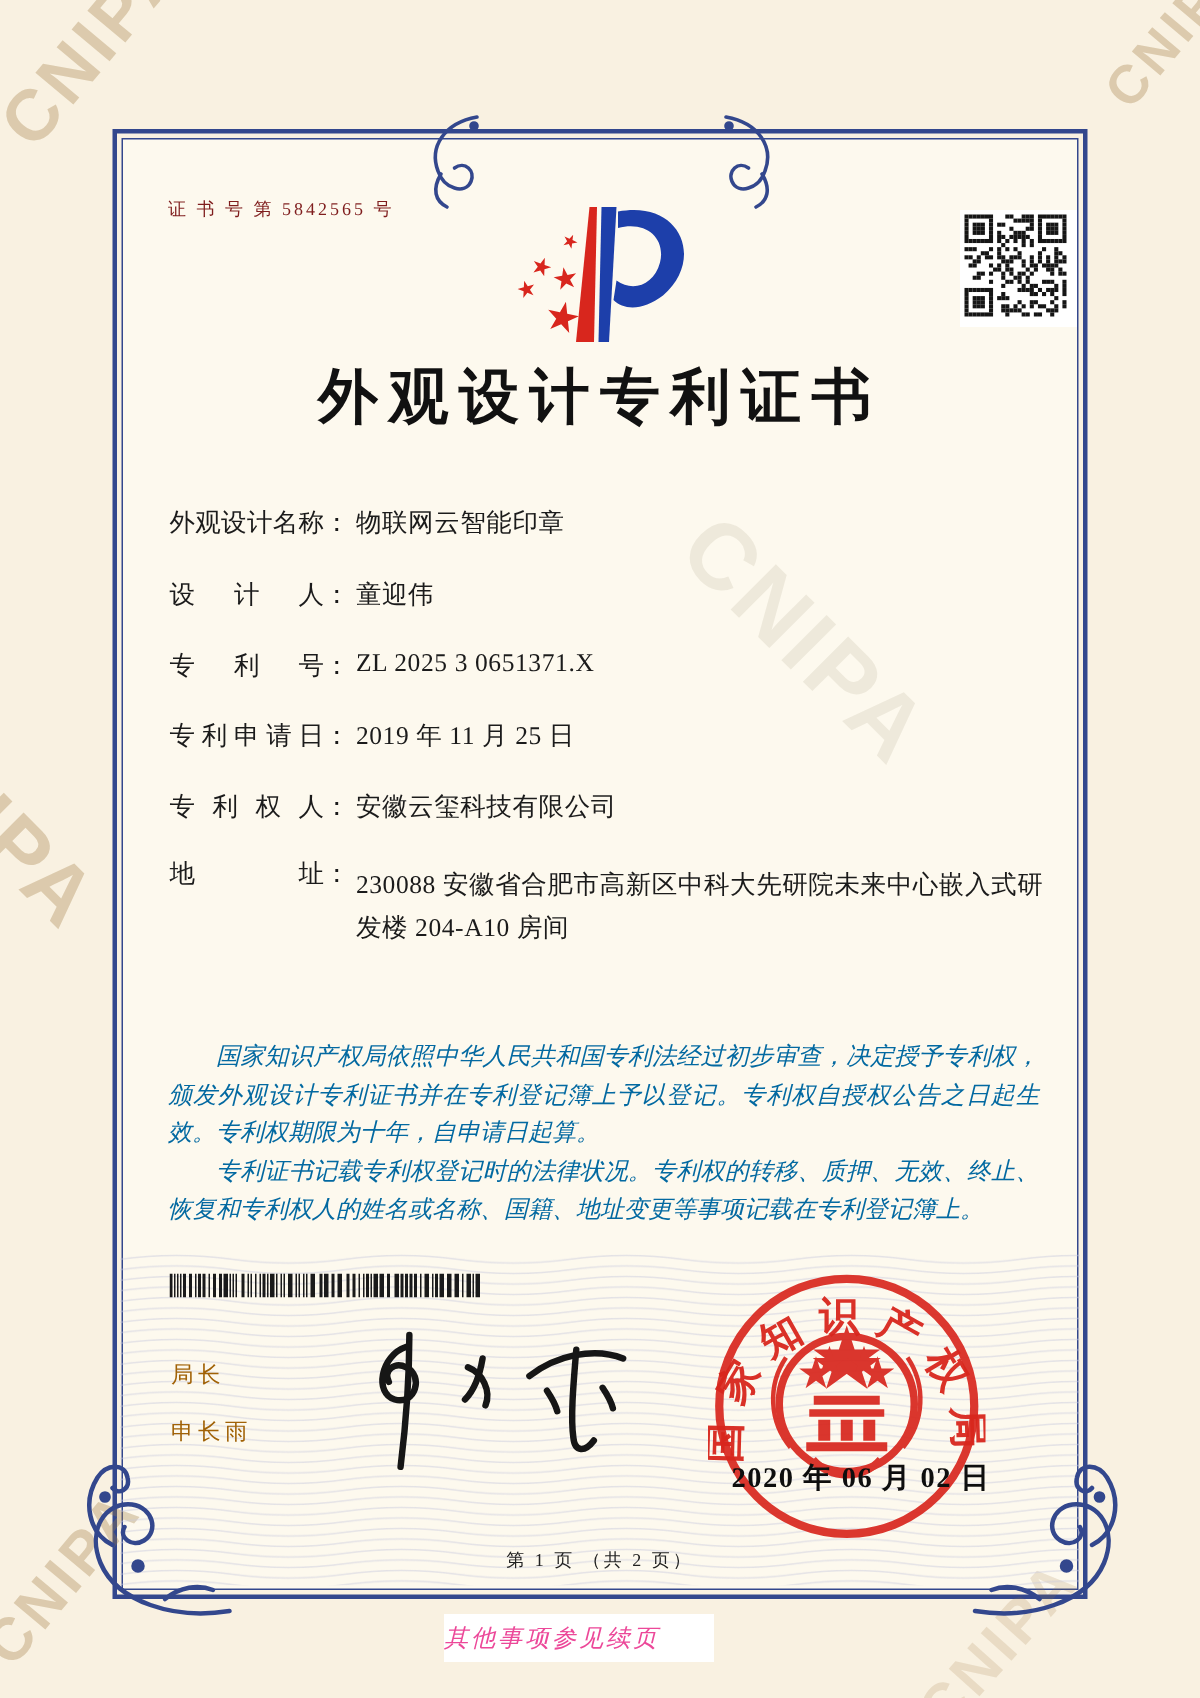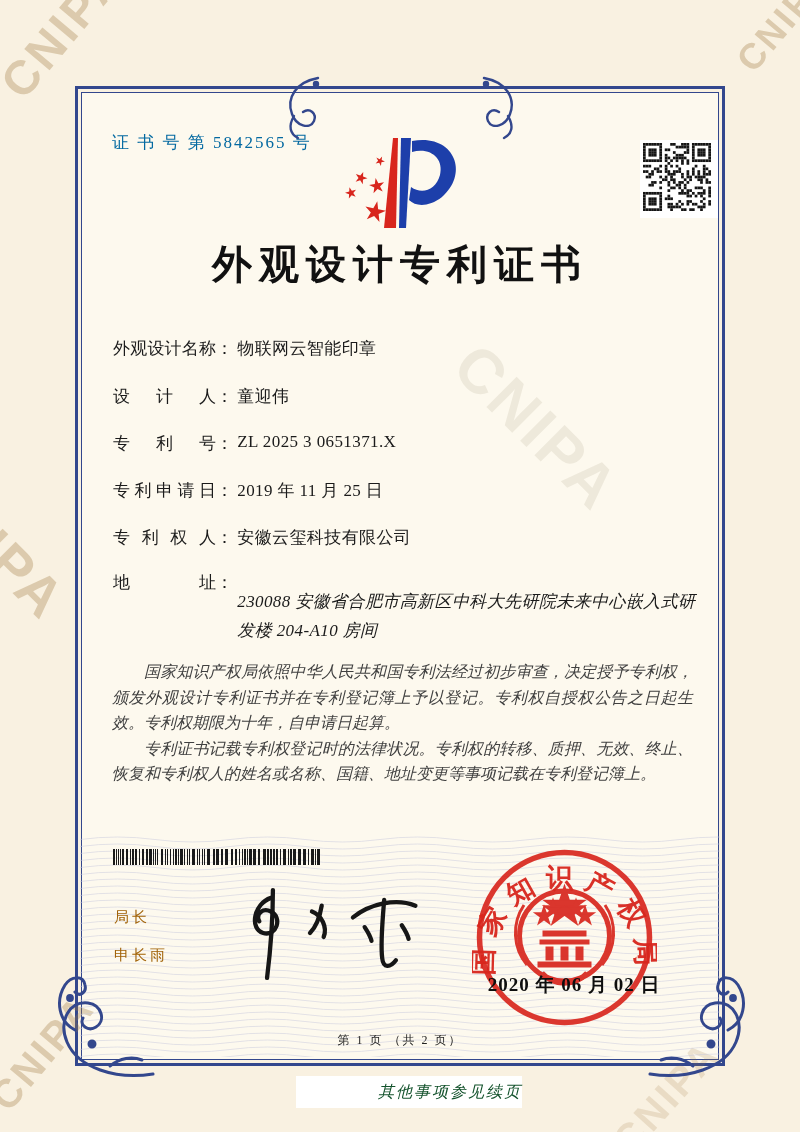--- a/index.html
+++ b/index.html
@@ -18,45 +18,45 @@
   .wm6{left:598px;top:1075px;font-size:40px;transform:rotate(-48deg);color:rgba(160,124,66,0.18);}
 
   
   .frame{position:absolute;left:75px;top:86px;width:650px;height:980px;box-sizing:border-box;border:3px solid #33478d;z-index:0;}
   .frame-inner{position:absolute;inset:3px;border:1px solid #33478d;background:#fdf9ee;}
 
   
   .waves{position:absolute;left:80px;top:836px;z-index:1;opacity:0.85;}
 
   .content{position:absolute;z-index:2;}
-  .cert-no{left:112px;top:131px;font-size:17px;letter-spacing:2px;color:#0369a1;}
+  .cert-no{left:112px;top:131px;font-size:12px;letter-spacing:2px;color:#7f1d1d;}
   .logo{left:332px;top:131px;}
   .qr{left:640px;top:140px;width:78px;height:78px;background:#fff;padding:0;z-index:2;}
   .title{left:75px;top:237px;width:650px;text-align:center;font-size:40px;font-weight:bold;letter-spacing:7px;color:#111;}
 
   .row{position:absolute;left:113px;font-size:17px;color:#1b1b1b;z-index:2;white-space:nowrap;}
   .flabel{display:inline-block;width:103px;text-align:justify;text-align-last:justify;vertical-align:top;}
   .colon{vertical-align:top;}
   .fval{letter-spacing:0.4px;vertical-align:top;}
-  .fval-wrap{display:inline-block;width:472px;white-space:normal;line-height:29px;margin-top:16px;font-style:italic;}
+  .fval-wrap{display:inline-block;width:472px;white-space:normal;line-height:29px;margin-top:4px;}
   .grant2{position:absolute;left:354px;top:0;white-space:nowrap;}
 
-  .paras{left:112px;top:659px;width:581px;font-size:16px;line-height:25.5px;color:#404040;font-style:italic;}
+  .paras{left:112px;top:692px;width:581px;font-size:16px;line-height:25.5px;color:#0369a1;font-style:italic;}
   .paras p{margin:0;text-indent:2em;text-align:justify;}
 
   .barcode{left:113px;top:849px;height:16px;z-index:2;}
   .sign-block{left:114px;top:898px;font-size:15px;letter-spacing:3px;color:#a16207;line-height:38px;}
   .sig{position:absolute;left:228px;top:882px;z-index:3;}
 
   .seal{position:absolute;left:472px;top:845px;z-index:3;}
   .seal-date{position:absolute;left:474px;top:972px;width:200px;text-align:center;font-size:19px;font-weight:bold;letter-spacing:1px;color:#0e0e0e;z-index:4;}
 
   .page-info{left:75px;top:1032px;width:650px;text-align:center;font-size:12px;letter-spacing:2px;color:#222;}
-  .note-box{position:absolute;left:296px;top:1076px;width:226px;height:32px;background:#ffffff;z-index:2;
-            display:flex;align-items:center;justify-content:flex-end;font-size:16px;font-style:italic;color:#14532d;letter-spacing:2px;}
+  .note-box{position:absolute;left:296px;top:1076px;width:180px;height:32px;background:#ffffff;z-index:2;
+            display:flex;align-items:center;justify-content:flex-start;font-size:16px;font-style:italic;color:#ec4899;letter-spacing:2px;}
 
   .ornament{position:absolute;z-index:4;pointer-events:none;}
 </style>
 </head>
 <body>
 
 <div class="page">
 
   <div class="wm wm1 wm-tan">CNIPA</div>
   <div class="wm wm2 wm-tan">CNIPA</div>

